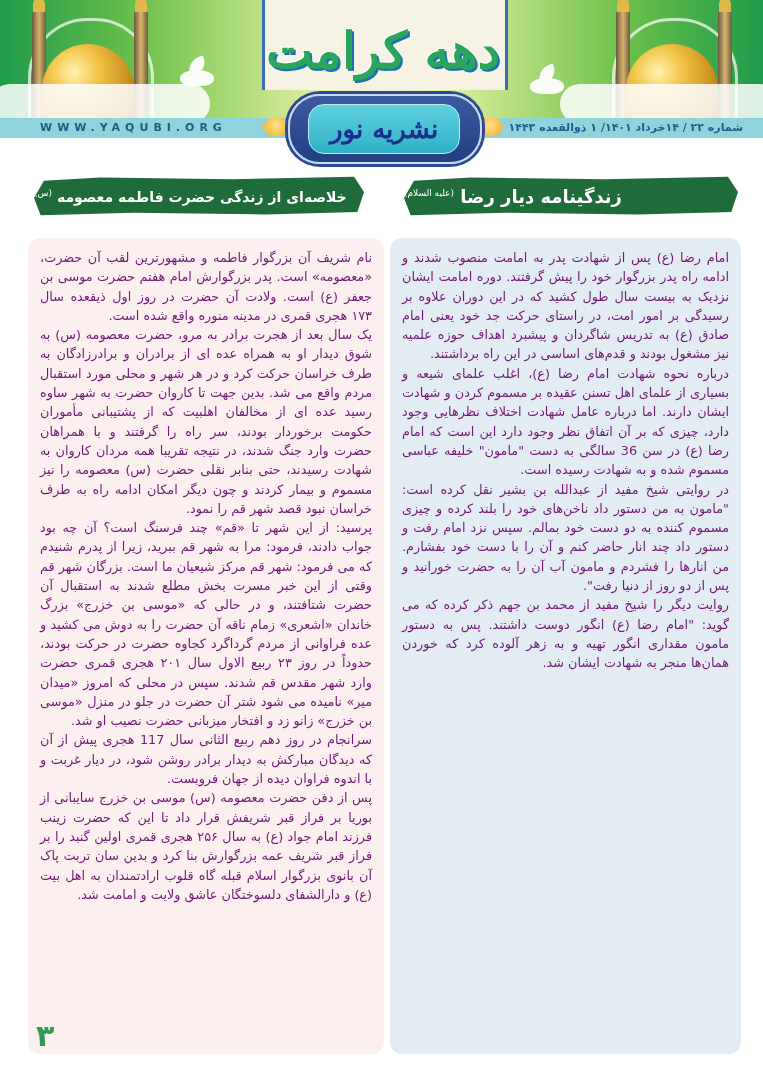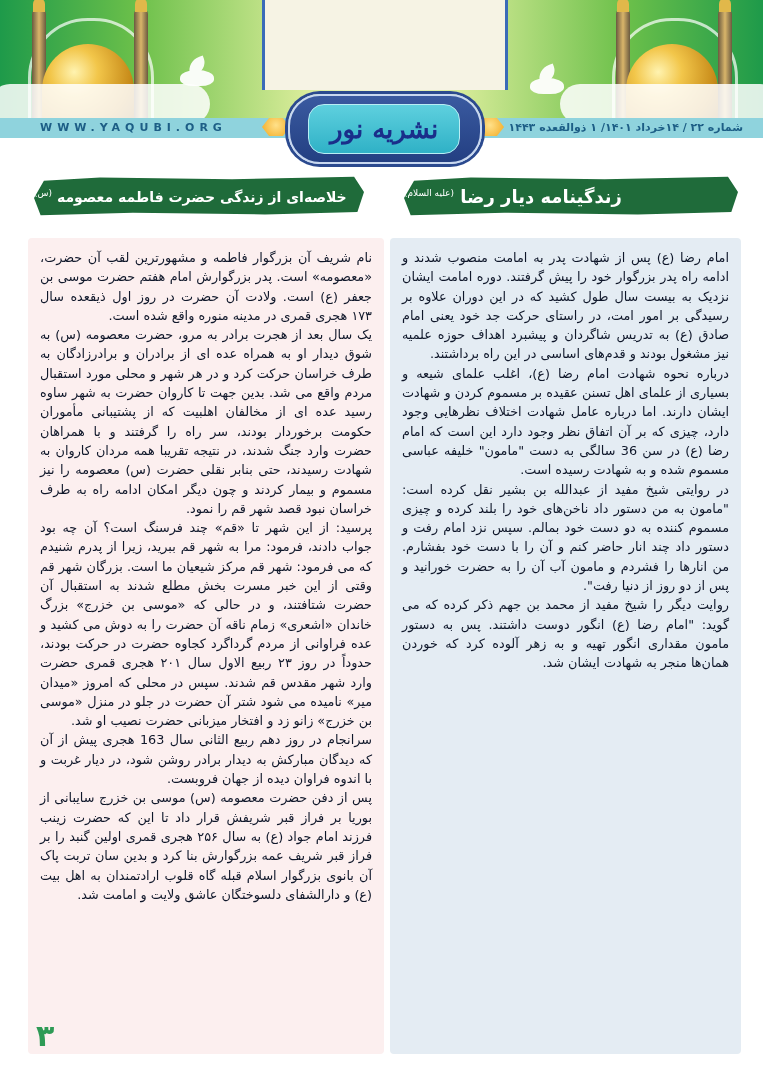--- a/index.html
+++ b/index.html
@@ -99,25 +99,25 @@
     display: flex; align-items: center; justify-content: flex-end;
     padding-right: 14px; box-sizing: border-box; direction: rtl;
   }
   .sec-head .t {
     font-family: "DejaVu Sans", sans-serif; font-weight: bold; color: #ffffff;
     white-space: nowrap;
   }
   .sec-head sup { font-size: 9px; font-weight: normal; }
   
   .box {
-    position: absolute; top: 238px; bottom: 26px; border-radius: 4px;
+    position: absolute; top: 238px; bottom: 26px; border-radius: 12px;
     box-sizing: border-box; padding: 10px 12px 10px 12px;
     direction: rtl; text-align: justify;
     font-family: "DejaVu Sans", sans-serif; font-size: 12.8px; line-height: 19.3px;
-    color: #0f172a; overflow: hidden;
+    color: #701a75; overflow: hidden;
   }
   .box p { margin: 0; }
   .box-right { left: 390px; right: 22px; background: #e4ecf3; }
   .box-left { left: 28px; right: 379px; background: #fcefef; }
   .page-num {
     position: absolute; left: 36px; top: 1018px;
     font-family: "DejaVu Sans", sans-serif; font-size: 30px; font-weight: bold;
     color: #2e9a55;
   }
 </style>
@@ -135,20 +135,21 @@
     <div class="arch"></div>
     <div class="minaret" style="left:18px;"></div>
     <div class="minaret" style="left:120px;"></div>
     <div class="dome"></div>
   </div>
   <div class="cloud" style="left:-10px; width:220px;"></div>
   <div class="cloud" style="left:560px; width:220px;"></div>
   <div class="dove" style="left:180px; top:70px;"></div>
   <div class="dove" style="left:530px; top:78px;"></div>
   <div class="title-panel"></div>
+  <div class="title-callig">دهه کرامت</div>
 </div>
 
 <div class="strip"></div>
 <div class="strip-url">WWW.YAQUBI.ORG</div>
 <div class="strip-issue">شماره ۲۲ / ۱۴خرداد ۱۴۰۱/ ۱ ذوالقعده ۱۴۴۳</div>
 <div class="hex" style="left:262px;"></div>
 <div class="hex" style="left:476px;"></div>
 <div class="badge">
   <div class="badge-inner">نشریه نور</div>
 </div>
@@ -170,17 +171,17 @@
   <p>امام رضا (ع) پس از شهادت پدر به امامت منصوب شدند و ادامه راه پدر بزرگوار خود را پیش گرفتند. دوره امامت ایشان نزدیک به بیست سال طول کشید که در این دوران علاوه بر رسیدگی بر امور امت، در راستای حرکت جد خود یعنی امام صادق (ع) به تدریس شاگردان و پیشبرد اهداف حوزه علمیه نیز مشغول بودند و قدم‌های اساسی در این راه برداشتند.</p>
   <p>درباره نحوه شهادت امام رضا (ع)، اغلب علمای شیعه و بسیاری از علمای اهل تسنن عقیده بر مسموم کردن و شهادت ایشان دارند. اما درباره عامل شهادت اختلاف نظرهایی وجود دارد، چیزی که بر آن اتفاق نظر وجود دارد این است که امام رضا (ع) در سن 36 سالگی به دست "مامون" خلیفه عباسی مسموم شده و به شهادت رسیده است.</p>
   <p>در روایتی شیخ مفید از عبدالله بن بشیر نقل کرده است: "مامون به من دستور داد ناخن‌های خود را بلند کرده و چیزی مسموم کننده به دو دست خود بمالم. سپس نزد امام رفت و دستور داد چند انار حاضر کنم و آن را با دست خود بفشارم. من انارها را فشردم و مامون آب آن را به حضرت خورانید و پس از دو روز از دنیا رفت".</p>
   <p>روایت دیگر را شیخ مفید از محمد بن جهم ذکر کرده که می گوید: "امام رضا (ع) انگور دوست داشتند. پس به دستور مامون مقداری انگور تهیه و به زهر آلوده کرد که خوردن همان‌ها منجر به شهادت ایشان شد.</p>
 </div>
 
 <div class="box box-left">
   <p>نام شریف آن بزرگوار فاطمه و مشهورترین لقب آن حضرت، «معصومه» است. پدر بزرگوارش امام هفتم حضرت موسی بن جعفر (ع) است. ولادت آن حضرت در روز اول ذیقعده سال ۱۷۳ هجری قمری در مدینه منوره واقع شده است.</p>
   <p>یک سال بعد از هجرت برادر به مرو، حضرت معصومه (س) به شوق دیدار او به همراه عده ای از برادران و برادرزادگان به طرف خراسان حرکت کرد و در هر شهر و محلی مورد استقبال مردم واقع می شد. بدین جهت تا کاروان حضرت به شهر ساوه رسید عده ای از مخالفان اهلبیت که از پشتیبانی مأموران حکومت برخوردار بودند، سر راه را گرفتند و با همراهان حضرت وارد جنگ شدند، در نتیجه تقریبا همه مردان کاروان به شهادت رسیدند، حتی بنابر نقلی حضرت (س) معصومه را نیز مسموم و بیمار کردند و چون دیگر امکان ادامه راه به طرف خراسان نبود قصد شهر قم را نمود.</p>
   <p>پرسید: از این شهر تا «قم» چند فرسنگ است؟ آن چه بود جواب دادند، فرمود: مرا به شهر قم ببرید، زیرا از پدرم شنیدم که می فرمود: شهر قم مرکز شیعیان ما است. بزرگان شهر قم وقتی از این خبر مسرت بخش مطلع شدند به استقبال آن حضرت شتافتند، و در حالی که «موسی بن خزرج» بزرگ خاندان «اشعری» زمام ناقه آن حضرت را به دوش می کشید و عده فراوانی از مردم گرداگرد کجاوه حضرت در حرکت بودند، حدوداً در روز ۲۳ ربیع الاول سال ۲۰۱ هجری قمری حضرت وارد شهر مقدس قم شدند. سپس در محلی که امروز «میدان میر» نامیده می شود شتر آن حضرت در جلو در منزل «موسی بن خزرج» زانو زد و افتخار میزبانی حضرت نصیب او شد.</p>
-  <p>سرانجام در روز دهم ربیع الثانی سال 163 هجری پیش از آن که دیدگان مبارکش به دیدار برادر روشن شود، در دیار غربت و با اندوه فراوان دیده از جهان فروبست.</p>
+  <p>سرانجام در روز دهم ربیع الثانی سال 117 هجری پیش از آن که دیدگان مبارکش به دیدار برادر روشن شود، در دیار غربت و با اندوه فراوان دیده از جهان فروبست.</p>
   <p>پس از دفن حضرت معصومه (س) موسی بن خزرج سایبانی از بوریا بر فراز قبر شریفش قرار داد تا این که حضرت زینب فرزند امام جواد (ع) به سال ۲۵۶ هجری قمری اولین گنبد را بر فراز قبر شریف عمه بزرگوارش بنا کرد و بدین سان تربت پاک آن بانوی بزرگوار اسلام قبله گاه قلوب ارادتمندان به اهل بیت (ع) و دارالشفای دلسوختگان عاشق ولایت و امامت شد.</p>
 </div>
 
 <div class="page-num">۳</div>
 
 </body></html>

